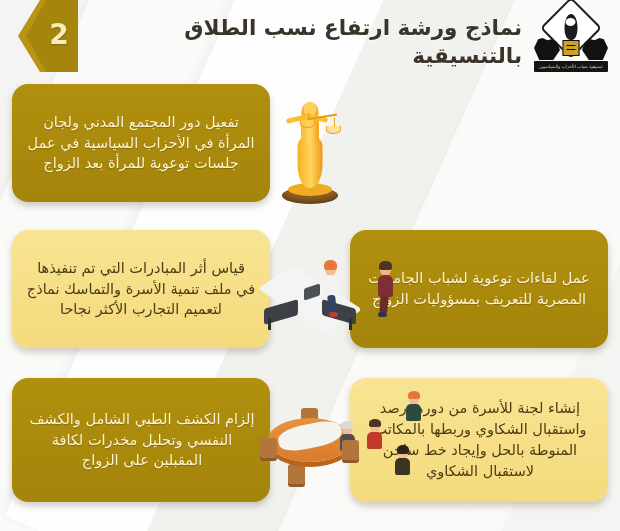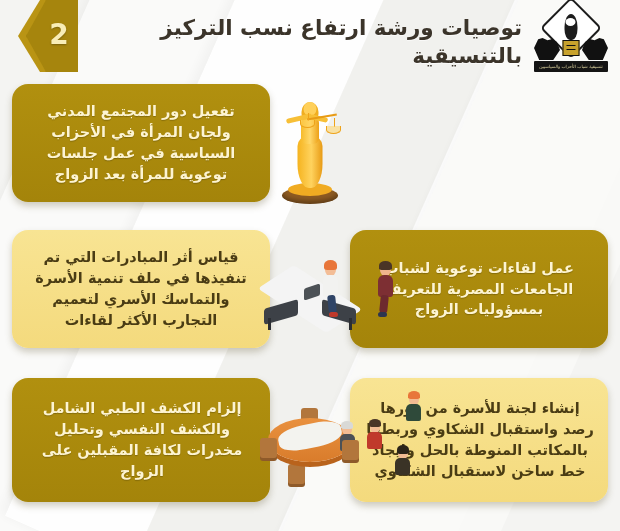--- a/index.html
+++ b/index.html
@@ -75,21 +75,21 @@
     box-sizing:border-box;padding:8px 14px;
     box-shadow:0 4px 7px rgba(90,80,40,.28);}
   .card.right{right:12px;}
   .card.left{left:12px;}
   #row1 .card,#row2 .card{height:118px;}
   #row3 .card{height:124px;padding-left:16px;}
 
   .card.dark{background:linear-gradient(180deg,#b1900f 0%,#a4840a 100%);}
   .card.light{background:linear-gradient(180deg,#f8e493 0%,#f4da7d 100%);}
 
-  .card-text{width:100%;text-align:center;font-weight:bold;
+  .card-text{width:100%;text-align:center;font-weight:normal;
     font-size:14.5px;line-height:1.44;direction:rtl;}
   .card.dark  .card-text{color:#fdf4d2;text-shadow:0 1px 1px rgba(0,0,0,.22);}
   .card.light .card-text{color:#4a3c14;}
   #row1 .card.light .card-text,#row3 .card.light .card-text{font-size:14.5px;}
 
   
   .illus{position:absolute;left:50%;transform:translateX(-50%);z-index:6;}
 
   
   #illus-justice{top:-4px;width:86px;height:128px;}
@@ -166,21 +166,21 @@
 
   <div id="logo">
     <div class="logo-diamond"></div>
     <div class="logo-fig"></div>
     <div class="hand l"></div>
     <div class="hand r"></div>
     <div class="logo-base"></div>
     <div class="logo-caption">تنسيقية شباب الأحزاب والسياسيين</div>
   </div>
 
-  <div id="page-title">توصيات ورشة ارتفاع نسب التركيز بالتنسيقية</div>
+  <div id="page-title">نماذج ورشة ارتفاع نسب الطلاق بالتنسيقية</div>
 
   <div id="badge">
     <div class="chev chev-back"></div>
     <div class="chev chev-front">
       <div class="chev-line"></div>
     </div>
     <div id="badge-num">2</div>
   </div>
 </div>
 
@@ -204,21 +204,21 @@
     <div class="lj-pan p1"></div>
     <div class="lj-pan p2"></div>
   </div>
 </div>
 
 <div class="row" id="row2">
   <div class="card right dark">
     <div class="card-text">عمل لقاءات توعوية لشباب الجامعات المصرية للتعريف بمسؤوليات الزواج</div>
   </div>
   <div class="card left light">
-    <div class="card-text">قياس أثر المبادرات التي تم تنفيذها في ملف تنمية الأسرة والتماسك الأسري لتعميم التجارب الأكثر لقاءات</div>
+    <div class="card-text">قياس أثر المبادرات التي تم تنفيذها في ملف تنمية الأسرة والتماسك نماذج لتعميم التجارب الأكثر نجاحا</div>
   </div>
 
   <div class="illus" id="illus-bench">
     <div class="bn-floor"></div>
 
     <div class="bench b1"></div>
     <div class="bench-leg" style="left:6px;"></div>
     <div class="bench b2"></div>
     <div class="bench-leg" style="right:6px;"></div>
 

